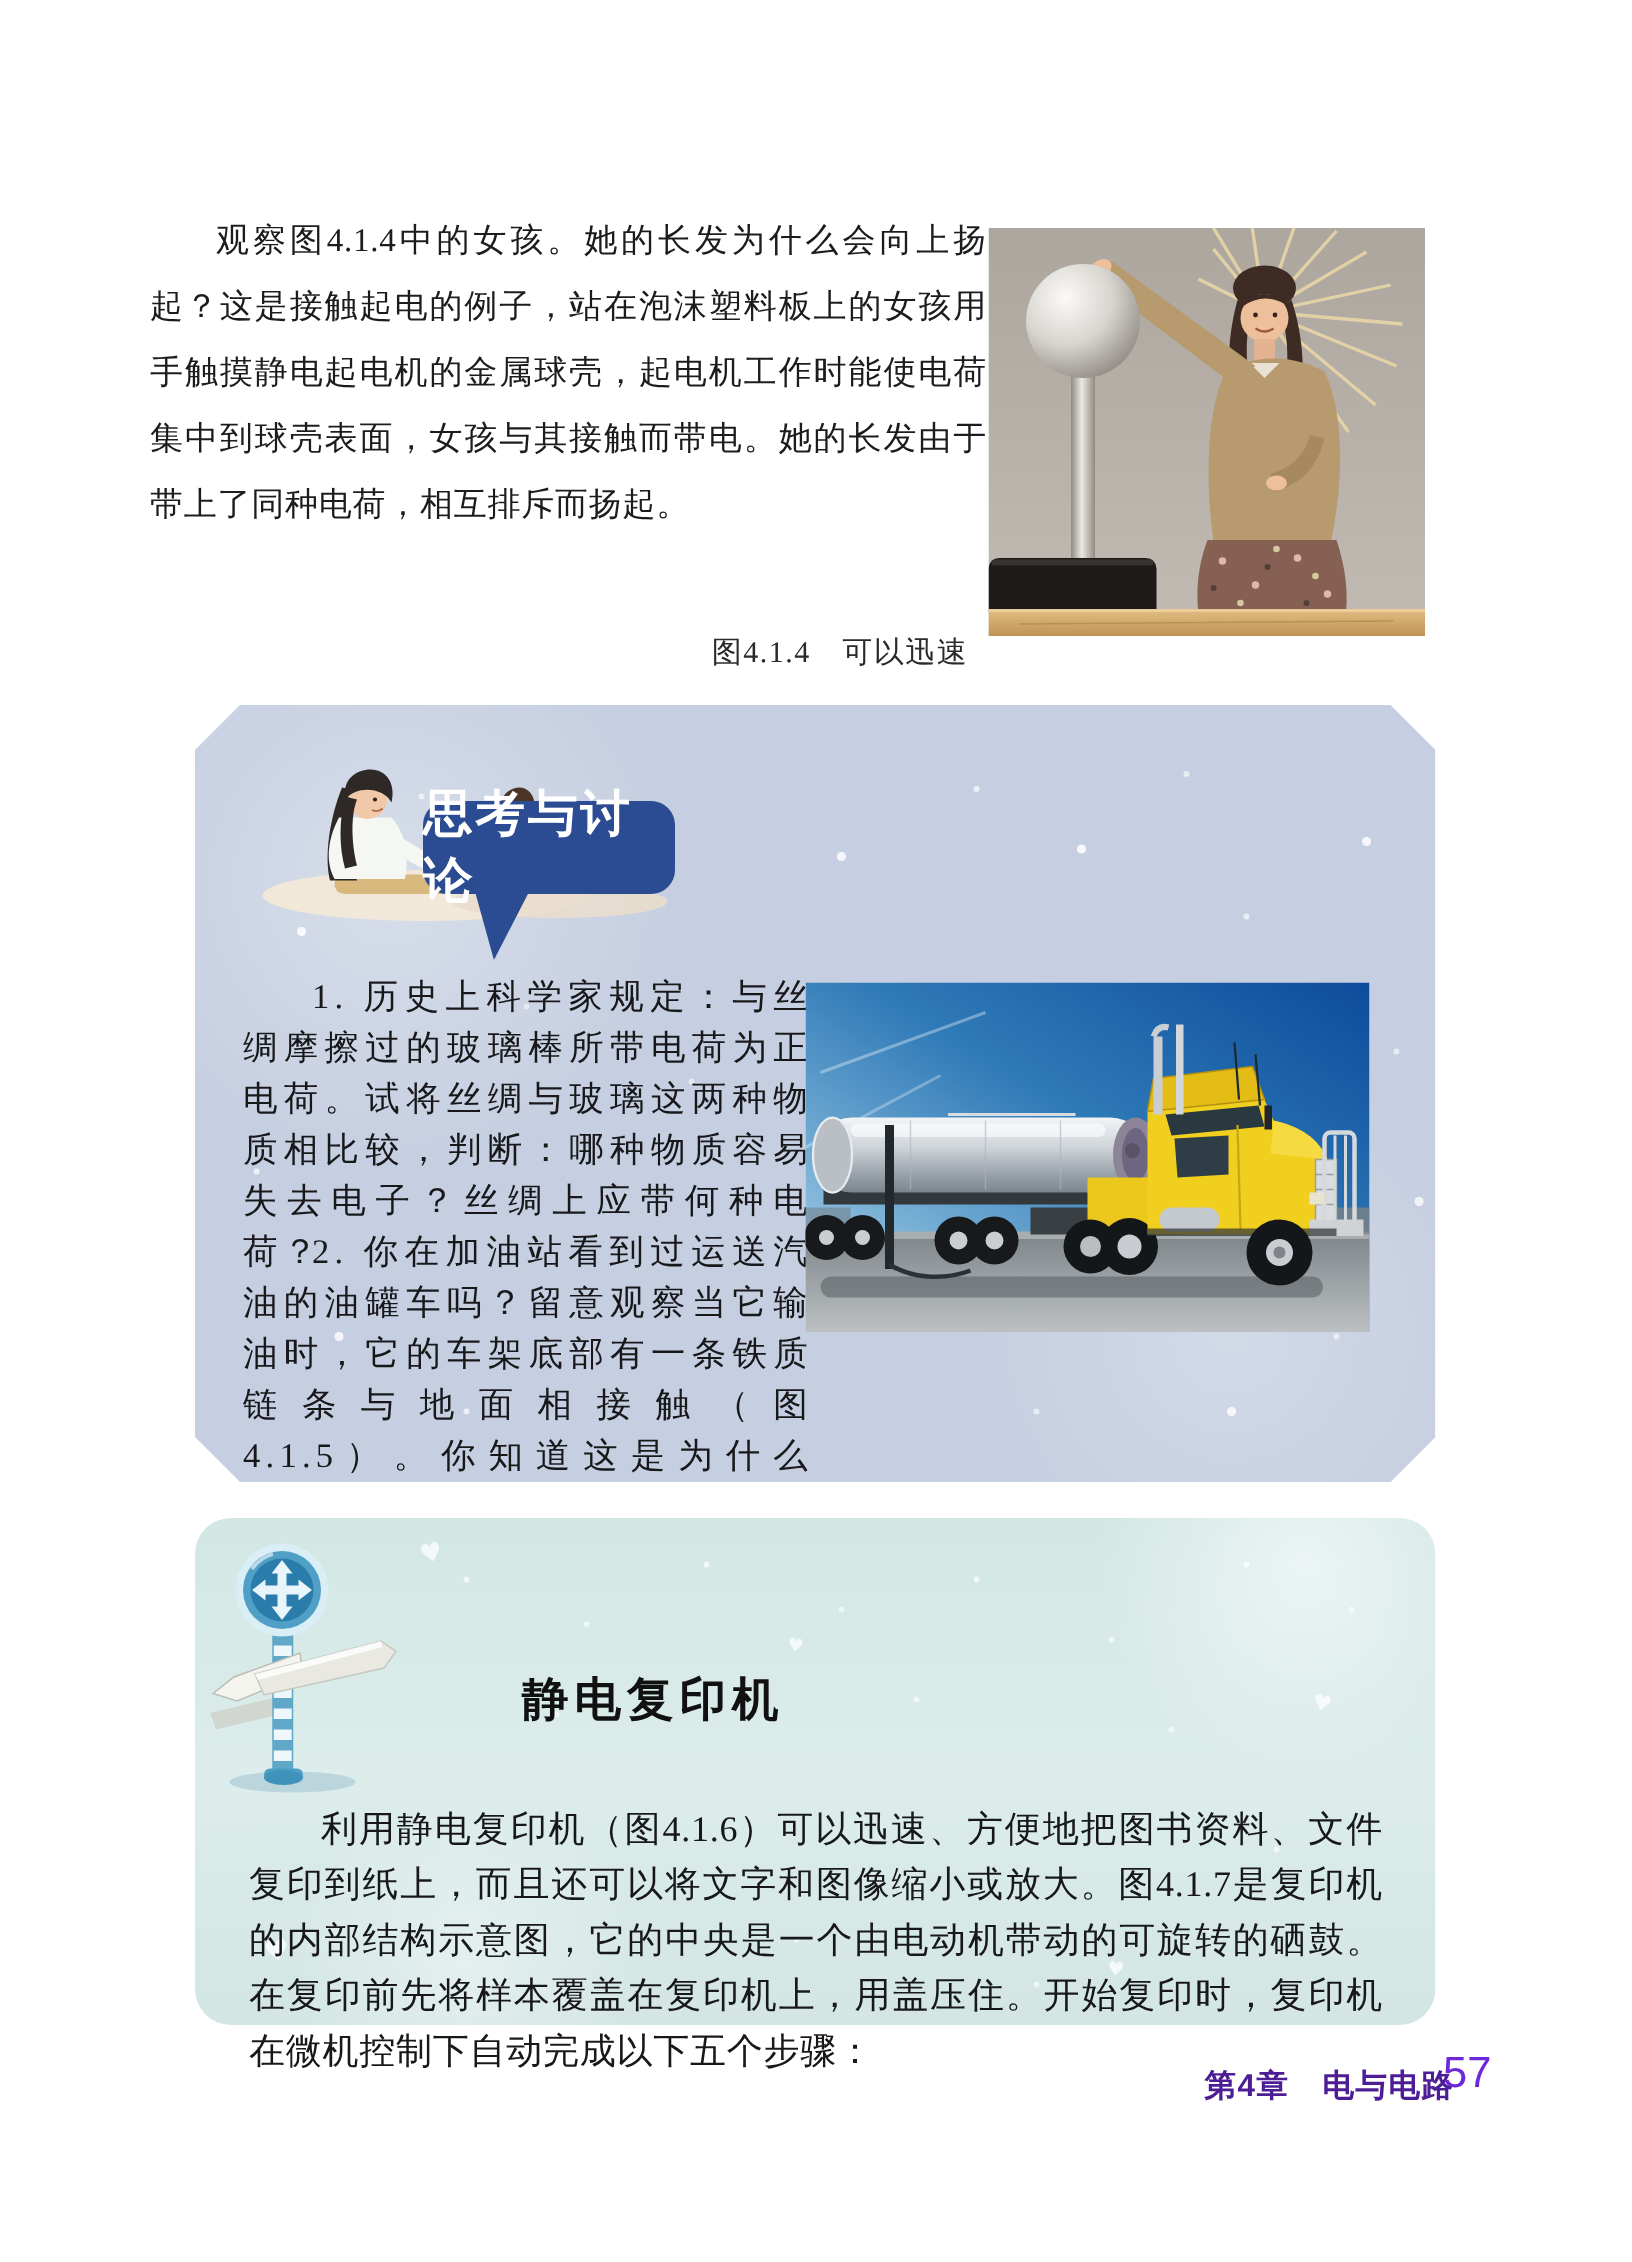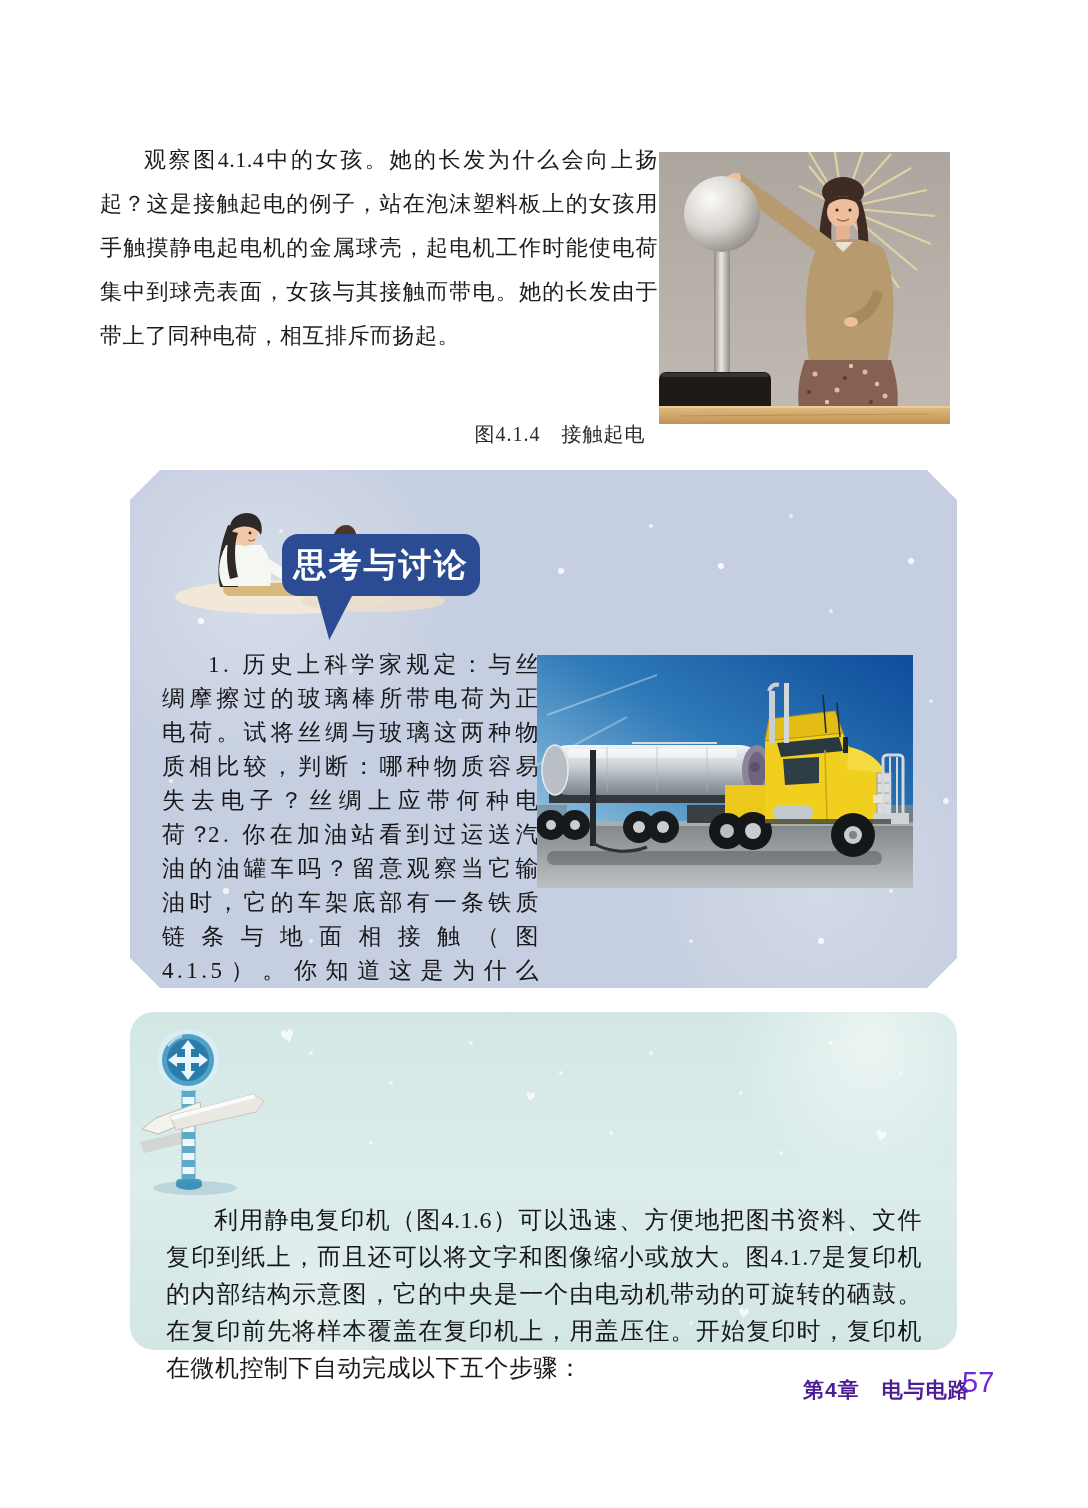--- a/index.html
+++ b/index.html
@@ -40,21 +40,21 @@
       520px 55px 0 1px rgba(255,255,255,.7), 590px 95px 0 2px rgba(255,255,255,.85),
       660px 45px 0 1px rgba(255,255,255,.6), 700px 140px 0 1px rgba(255,255,255,.6),
       780px 90px 0 2px rgba(255,255,255,.8), 800px 230px 0 1px rgba(255,255,255,.6),
       815px 330px 0 2px rgba(255,255,255,.75), 760px 420px 0 1px rgba(255,255,255,.6),
       690px 470px 0 2px rgba(255,255,255,.8), 560px 470px 0 1px rgba(255,255,255,.6),
       150px 60px 0 1px rgba(255,255,255,.6), 220px 200px 0 1px rgba(255,255,255,.5);
   }
   .illus { position:absolute; left:38px; top:24px; width:300px; height:124px; }
   .illus svg { display:block; width:100%; height:100%; }
   .bubble1 {
-    position:absolute; left:152px; top:64px; width:198px; height:62px;
+    position:absolute; left:152px; top:64px; width:168px; height:62px;
     background:#2b4b92; border-radius:16px;
     display:flex; align-items:center; justify-content:center;
     font-family:"Liberation Sans","DejaVu Sans",sans-serif;
     font-weight:700; font-size:33px; color:#fff; letter-spacing:2px;
   }
   .tail1 {
     position:absolute; left:34px; top:58px; width:38px; height:48px;
     background:#2b4b92; clip-path:polygon(0 0,100% 0,35% 100%);
   }
   .q1,.q2 {
@@ -212,21 +212,21 @@
       <rect x="55" y="96" width="16" height="130" fill="url(#poleg)"></rect>
       <circle cx="63" cy="62" r="38" fill="url(#sphg)"></circle>
       <rect x="0" y="220" width="112" height="42" rx="7" fill="#1e1a17"></rect>
       <rect x="2" y="221" width="108" height="4" rx="2" fill="#3a3430"></rect>
       <rect x="0" y="254" width="291" height="18" fill="url(#woodg)"></rect>
       <line x1="0" y1="255" x2="291" y2="255" stroke="#eed3a0" stroke-width="1.5"></line>
       <line x1="20" y1="264" x2="270" y2="262" stroke="#ab7f45" stroke-width="1" opacity="0.6"></line>
     </svg>
   </figure>
 
-  <div class="cap1">图4.1.4　接触起电</div>
+  <div class="cap1">图4.1.4　可以迅速</div>
 
   <section class="box1">
     <span class="dots1"></span>
 
     <div class="illus">
       <svg viewBox="0 0 300 122">
         <ellipse cx="115" cy="102" rx="108" ry="17" fill="#f2e8da"></ellipse>
         <ellipse cx="205" cy="106" rx="72" ry="11" fill="#e9ddcc" opacity="0.9"></ellipse>
         <rect x="55" y="88" width="195" height="13" rx="6.5" fill="#d9b87e"></rect>
         <path d="M 60 30 C 52 50 48 75 52 92 L 70 92 C 64 70 64 45 70 32 Z" fill="#2e2926"></path>
@@ -377,19 +377,20 @@
           <polygon points="48,16 41,25 55,25"></polygon>
           <polygon points="48,56 41,47 55,47"></polygon>
           <polygon points="28,36 37,29 37,43"></polygon>
           <polygon points="68,36 59,29 59,43"></polygon>
         </g>
         <path d="M 28 22 A 26 26 0 0 1 42 12" stroke="#ffffff" stroke-width="2.5" fill="none" opacity="0.6"></path>
       </svg>
     </div>
 
 
+    <h2 class="wtitle">静电复印机</h2>
     <p class="wbody">利用静电复印机（图4.1.6）可以迅速、方便地把图书资料、文件复印到纸上，而且还可以将文字和图像缩小或放大。图4.1.7是复印机的内部结构示意图，它的中央是一个由电动机带动的可旋转的硒鼓。在复印前先将样本覆盖在复印机上，用盖压住。开始复印时，复印机在微机控制下自动完成以下五个步骤：</p>
   </section>
 
   <span class="chapter">第4章　电与电路</span>
   <span class="pagenum">57</span>
 
 </div>
 
 </body></html>

